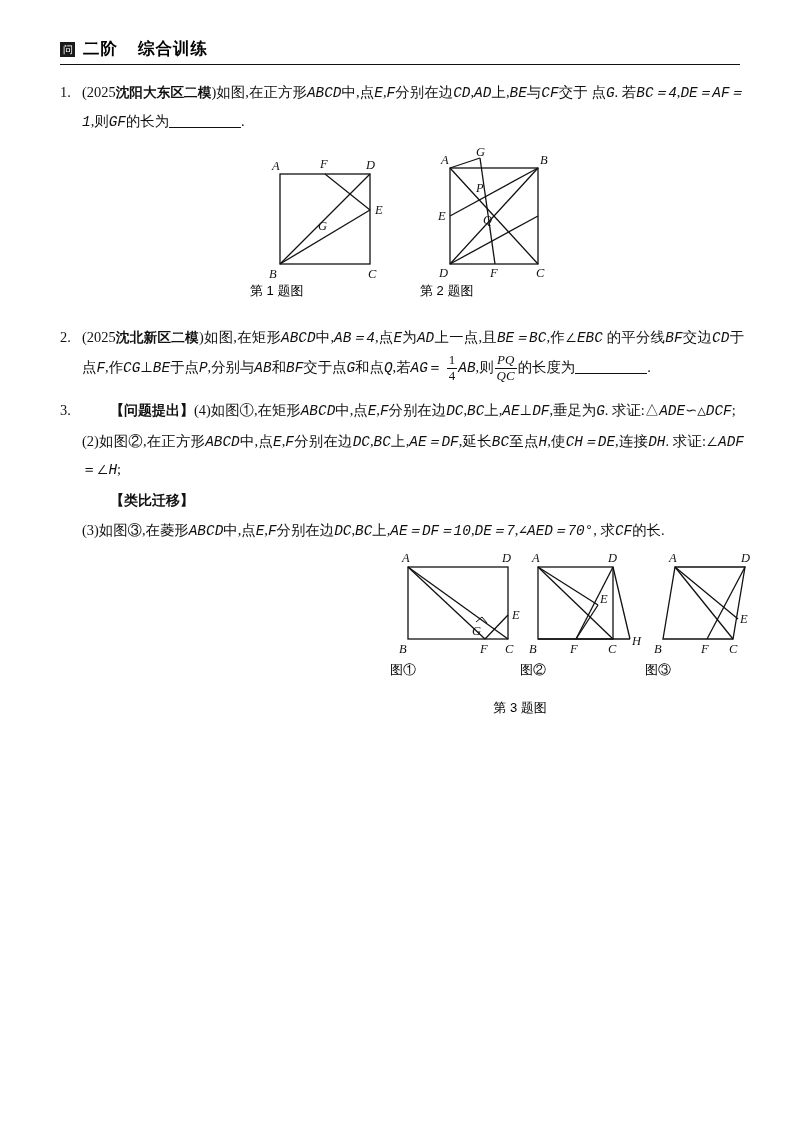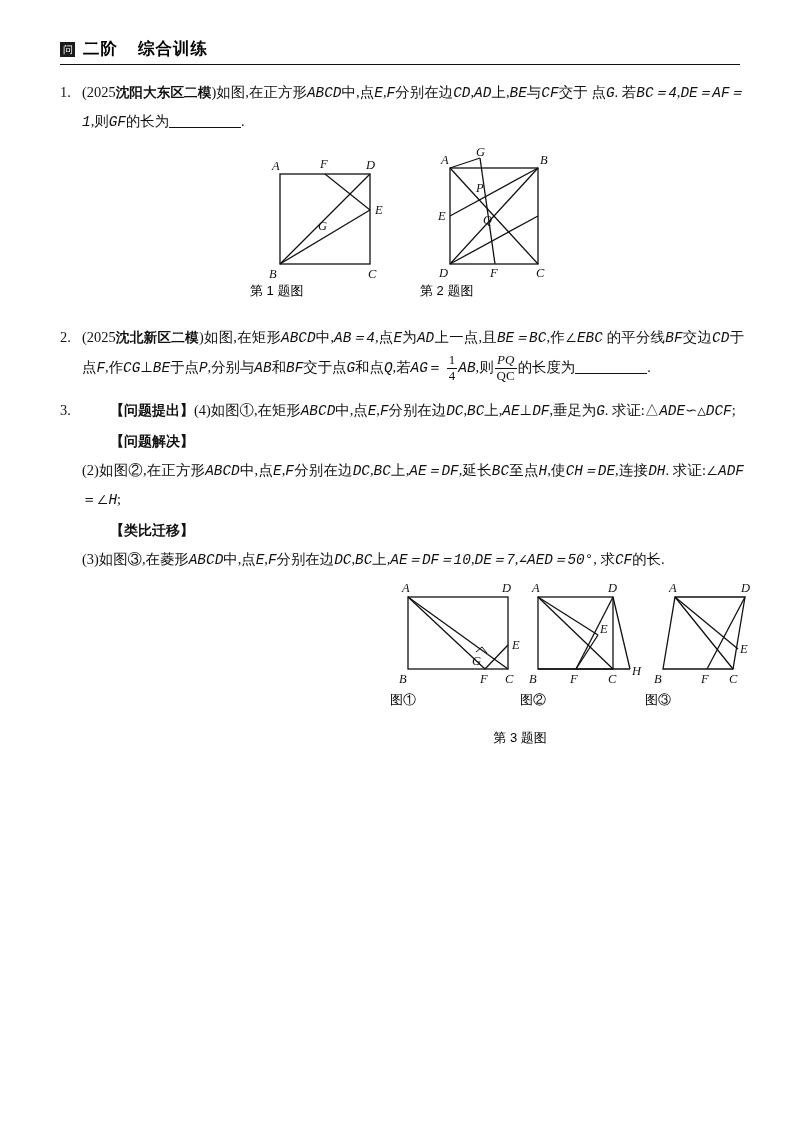--- a/index.html
+++ b/index.html
@@ -209,39 +209,36 @@
     <div class="capwrap" style="left:420px;top:136px;width:150px;">
       <div class="cap">第 2 题图</div>
     </div>
   </div>
 
   <div class="prob" style="margin-top:18px;">
     <span class="num">2.</span>
     <div class="body">
       <span>(2025</span><span class="src">沈北新区二模</span><span>)如图,在矩形</span><i class="mi">ABCD</i><span>中,</span><i class="mi">AB＝4</i><span>,点</span><i class="mi">E</i><span>为</span><i class="mi">AD</i><span>上一点,且</span><i class="mi">BE＝BC</i><span>,作∠</span><i class="mi">EBC</i>
       <span>的平分线</span><i class="mi">BF</i><span>交边</span><i class="mi">CD</i><span>于点</span><i class="mi">F</i><span>,作</span><i class="mi">CG</i><span>⊥</span><i class="mi">BE</i><span>于点</span><i class="mi">P</i><span>,分别与</span><i class="mi">AB</i><span>和</span><i class="mi">BF</i><span>交于点</span><i class="mi">G</i><span>和点</span><i class="mi">Q</i><span>,若</span><i class="mi">AG</i><span>＝</span>
-      <span class="frac"><span class="nu">1</span><span class="de">4</span></span><i class="mi">AB</i><span>,则</span><span class="frac"><span class="nu" style="font-style:italic">PQ</span><span class="de" style="">QC</span></span><span>的长度为</span><span class="blank"></span><span>.</span>
+      <span class="frac"><span class="nu">1</span><span class="de">4</span></span><i class="mi">AB</i><span>,则</span><span class="frac"><span class="nu" style="font-style:italic">PQ</span><span class="de" style="font-style:italic">QC</span></span><span>的长度为</span><span class="blank"></span><span>.</span>
     </div>
   </div>
 
   <div class="prob" style="margin-top:14px;">
     <span class="num">3.</span>
     <div class="body">
       <span class="tag">【问题提出】</span><span>(4)如图①,在矩形</span><i class="mi">ABCD</i><span>中,点</span><i class="mi">E</i>,<i class="mi">F</i><span>分别在边</span><i class="mi">DC</i>,<i class="mi">BC</i><span>上,</span><i class="mi">AE</i><span>⊥</span><i class="mi">DF</i><span>,垂足为</span><i class="mi">G</i><span>. 求证:△</span><i class="mi">ADE</i><span>∽</span><i class="mi">△DCF</i><span>;</span>
-      <div class="para">
-        <span class="tag">【问题解决】</span>
-      </div>
       <div class="para">
         <span>(2)如图②,在正方形</span><i class="mi">ABCD</i><span>中,点</span><i class="mi">E</i>,<i class="mi">F</i><span>分别在边</span><i class="mi">DC</i>,<i class="mi">BC</i><span>上,</span><i class="mi">AE＝DF</i><span>,延长</span><i class="mi">BC</i><span>至点</span><i class="mi">H</i><span>,使</span><i class="mi">CH＝DE</i><span>,连接</span><i class="mi">DH</i><span>. 求证:∠</span><i class="mi">ADF</i><span>＝∠</span><i class="mi">H</i><span>;</span>
       </div>
       <div class="para">
         <span class="tag">【类比迁移】</span>
       </div>
       <div class="para">
-        <span>(3)如图③,在菱形</span><i class="mi">ABCD</i><span>中,点</span><i class="mi">E</i>,<i class="mi">F</i><span>分别在边</span><i class="mi">DC</i>,<i class="mi">BC</i><span>上,</span><i class="mi">AE＝DF＝10</i>,<i class="mi">DE＝7</i>,<i class="mi">∠AED＝50°</i><span>,</span>
+        <span>(3)如图③,在菱形</span><i class="mi">ABCD</i><span>中,点</span><i class="mi">E</i>,<i class="mi">F</i><span>分别在边</span><i class="mi">DC</i>,<i class="mi">BC</i><span>上,</span><i class="mi">AE＝DF＝10</i>,<i class="mi">DE＝7</i>,<i class="mi">∠AED＝70°</i><span>,</span>
         <span>求</span><i class="mi">CF</i><span>的长.</span>
       </div>
     </div>
   </div>
 
   <div class="figrow3">
 
     <svg width="145" height="115" viewBox="0 0 145 115" style="position:absolute;left:390px;top:0px;">
       <g fill="none" stroke="#111" stroke-width="1.3">
         <rect x="18" y="14" width="100" height="72"></rect>

